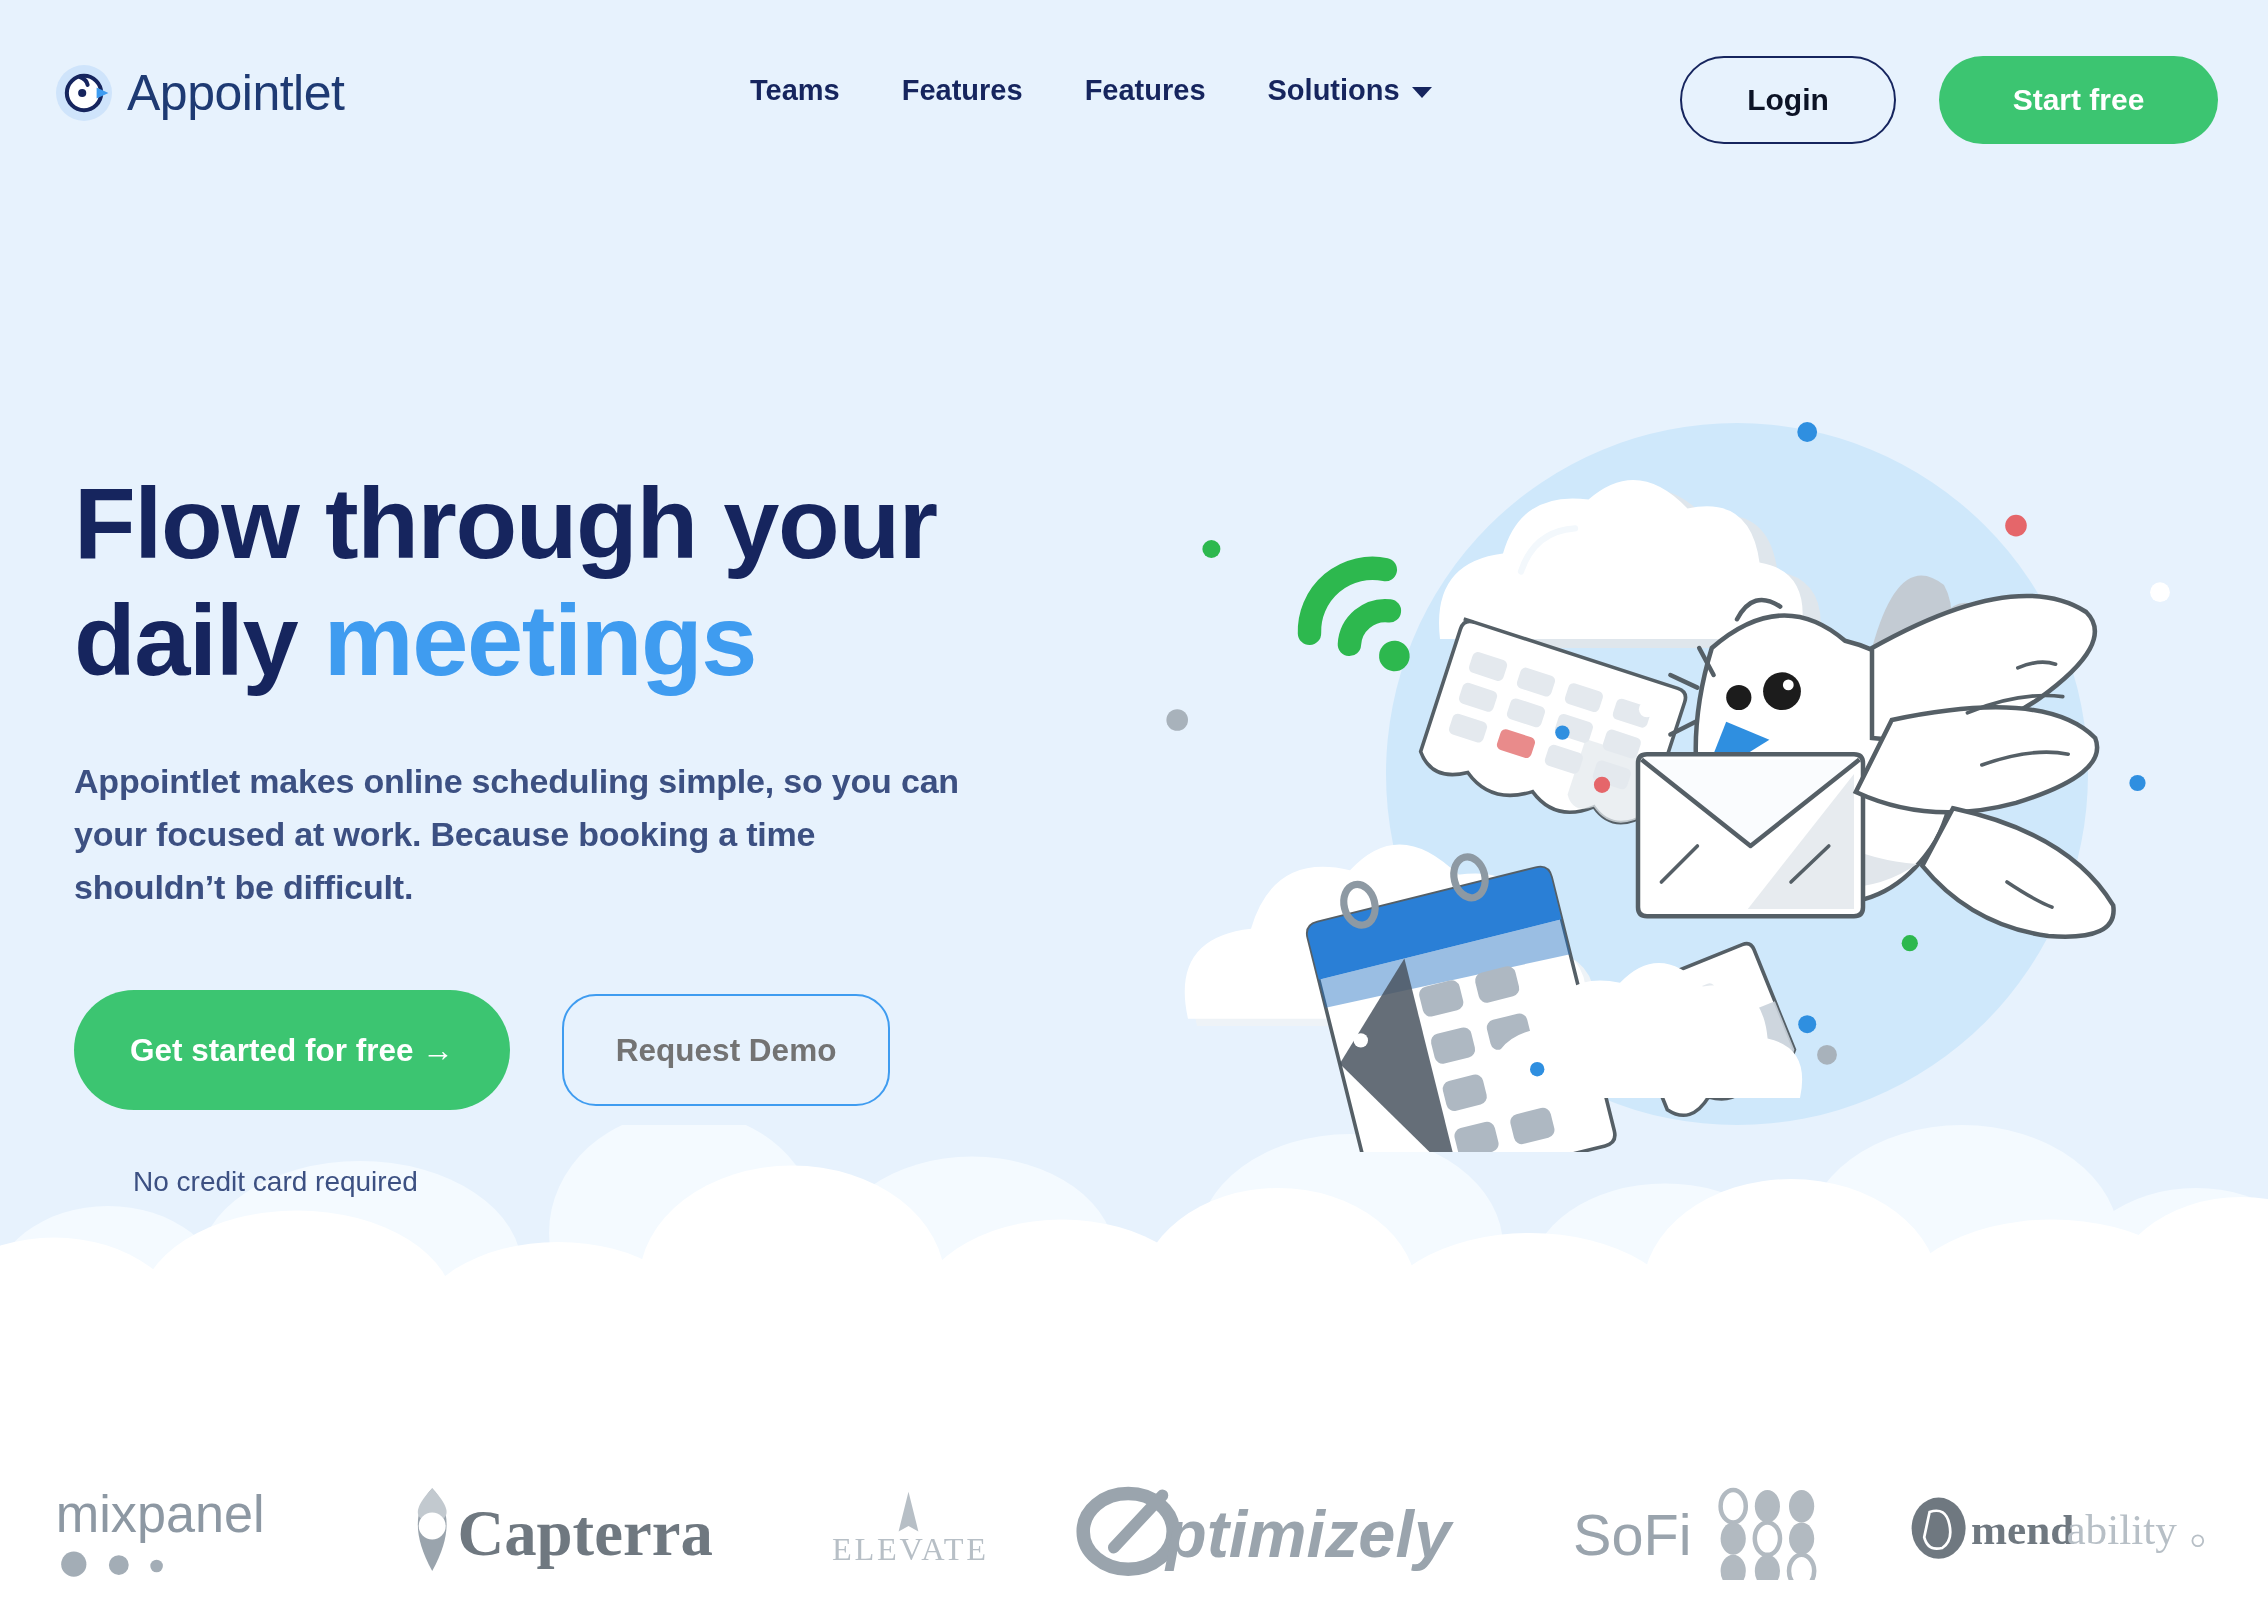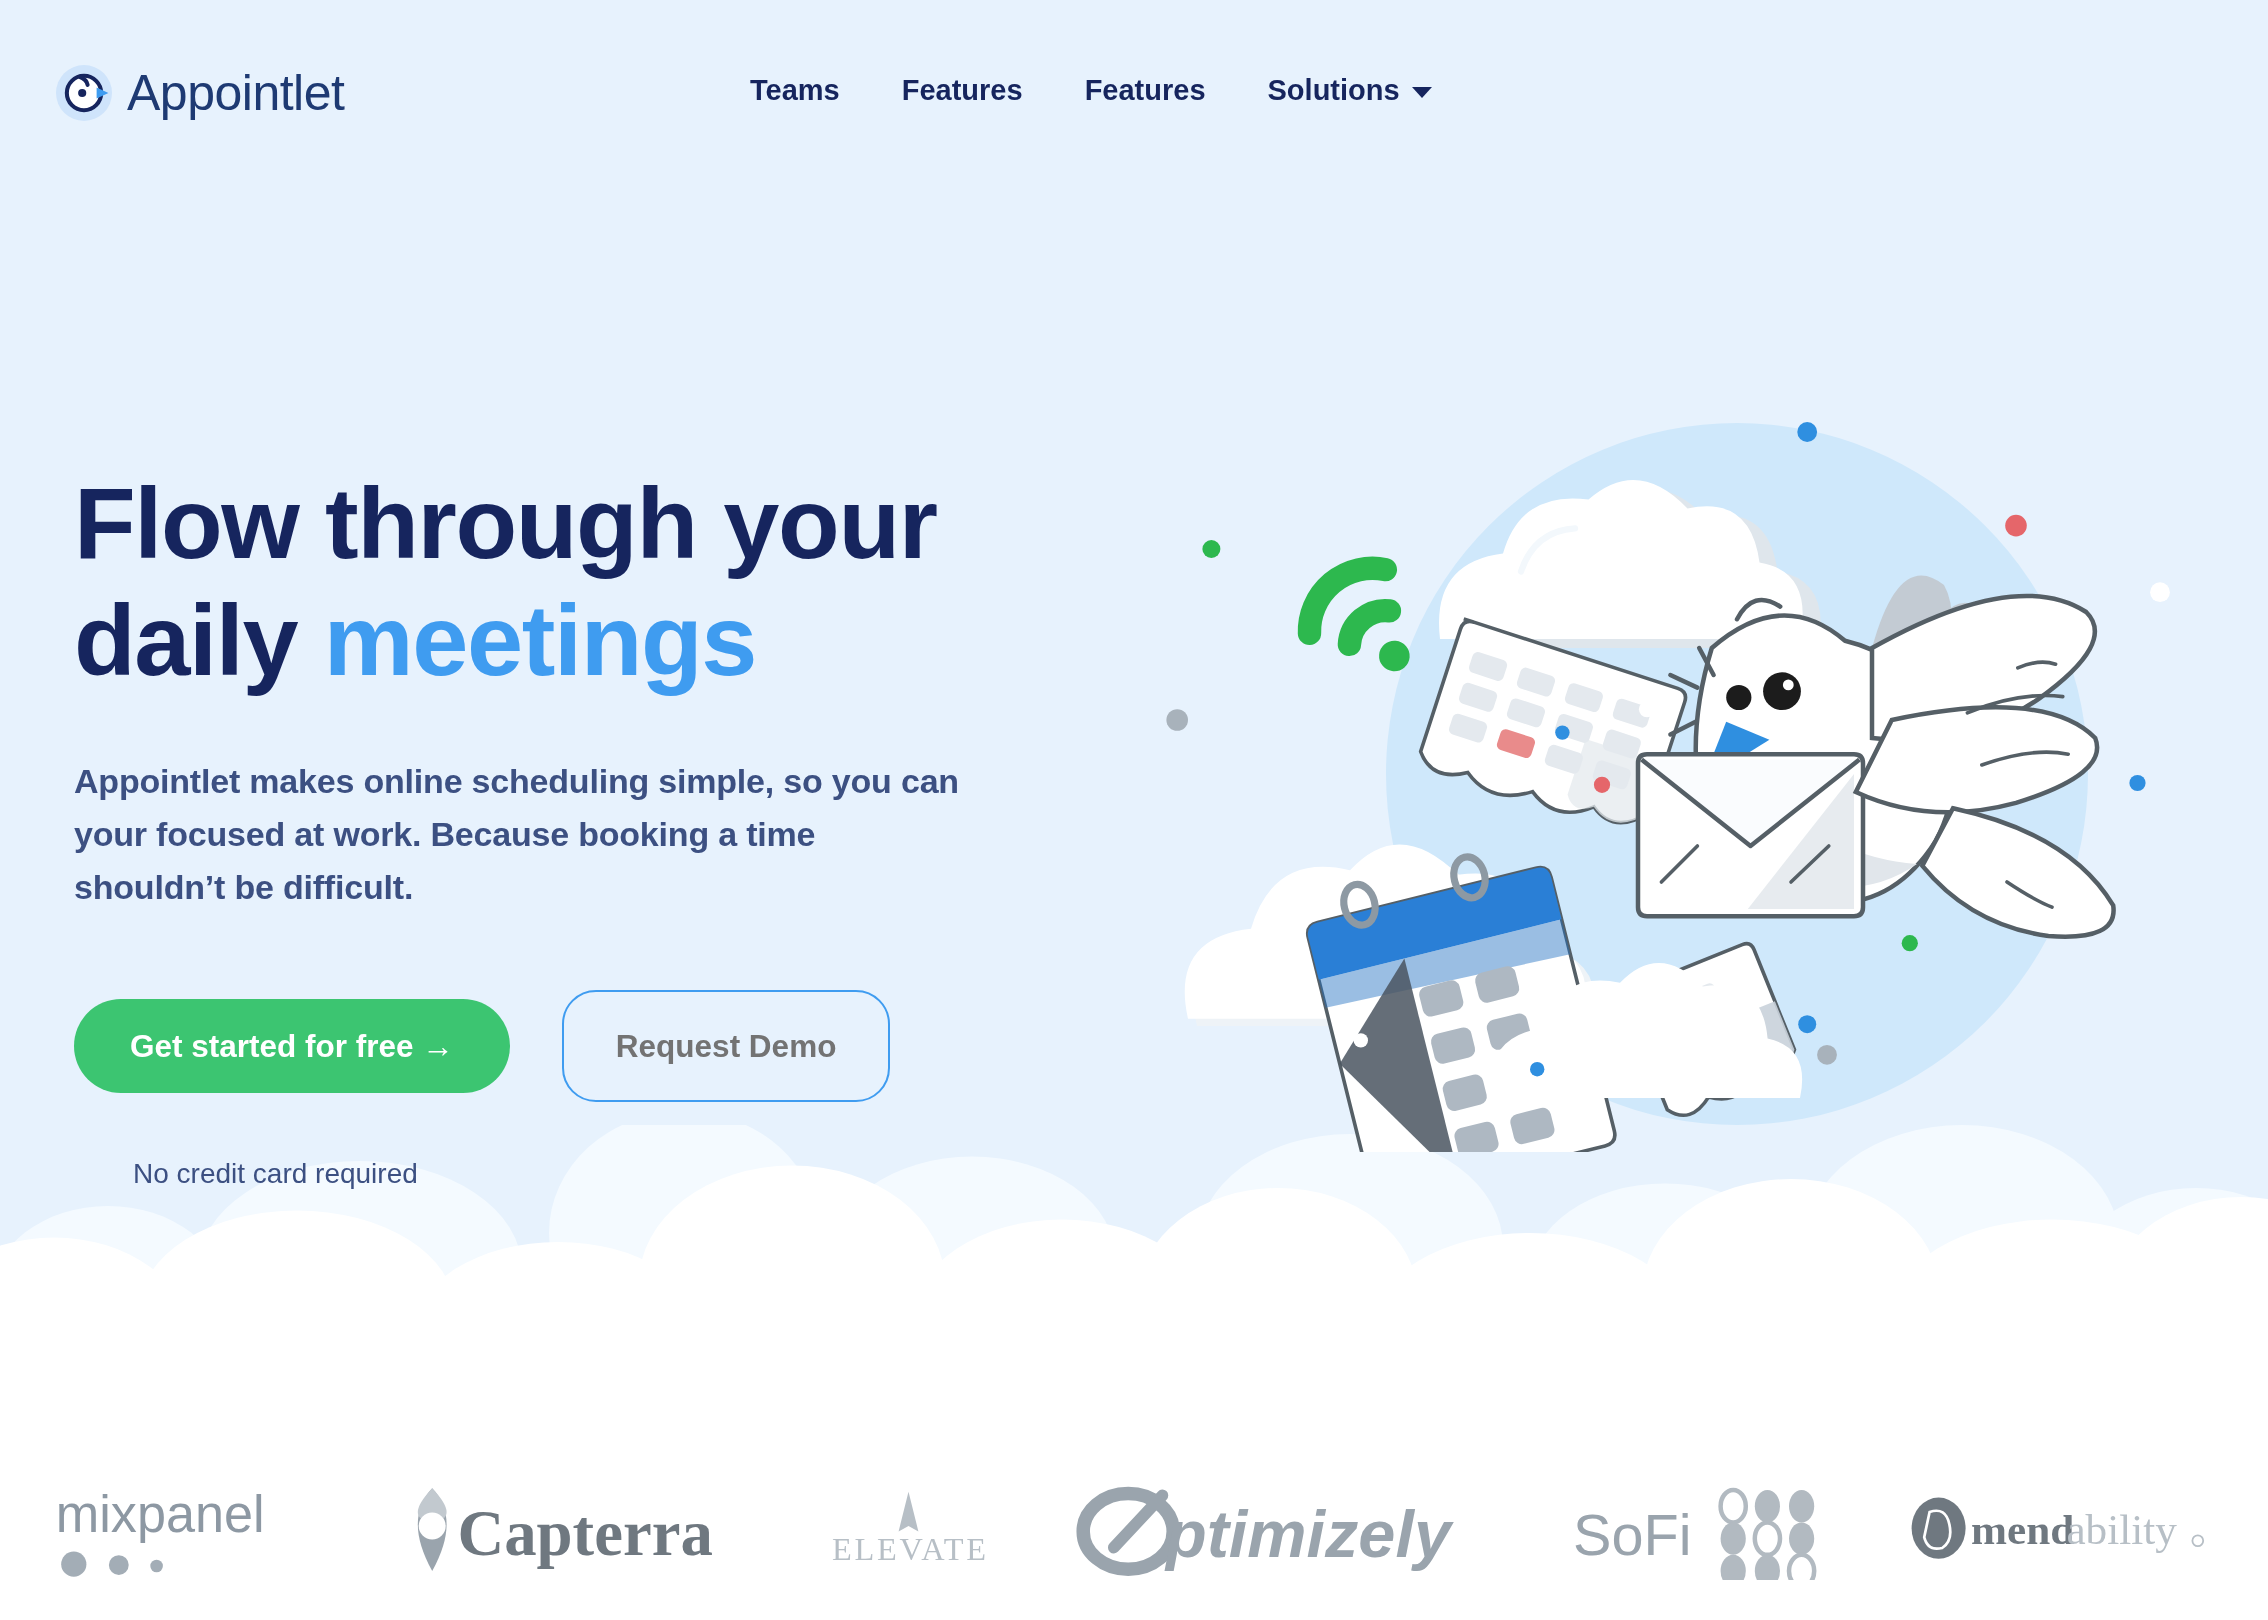--- a/index.html
+++ b/index.html
@@ -67,21 +67,21 @@
     font-size:101px; line-height:1.16; font-weight:700; color:#16255e;
     letter-spacing:-1.4px;
   }
   h1.headline .accent { color:#3f9cf0; }
   p.subcopy {
     margin-top:56px; font-size:34px; line-height:1.56; font-weight:700;
     color:#3c5082; max-width:900px; letter-spacing:-0.2px;
   }
   .cta-row { margin-top:76px; display:flex; align-items:center; gap:52px; }
   .btn-primary {
-    height:94px; padding:0 56px; border:none; border-radius:63px;
+    height:120px; padding:0 56px; border:none; border-radius:63px;
     background:#3cc571; color:#fff; font-size:31.5px; font-weight:700;
     display:flex; align-items:center; justify-content:center; cursor:pointer;
     white-space:nowrap;
   }
   .btn-secondary {
     height:112px; padding:0 52px; border:2.7px solid #3f9cf0; border-radius:34px;
     background:transparent; color:#737373; font-size:31.5px; font-weight:700;
     display:flex; align-items:center; justify-content:center; cursor:pointer;
     white-space:nowrap;
   }
@@ -151,20 +151,24 @@
     </div>
     <div class="nav-item">
       <span>Features</span>
     </div>
     <div class="nav-item">
       <span>Solutions</span>
       <span class="caret"></span>
     </div>
   </nav>
 
+  <div class="header-actions">
+    <div class="btn-login">Login</div>
+    <div class="btn-startfree">Start free</div>
+  </div>
 </header>
 
 <div class="hero-copy">
   <h1 class="headline"><span>Flow through your daily </span><span class="accent">meetings</span></h1>
   <p class="subcopy">Appointlet makes online scheduling simple, so you can your focused at work. Because booking a time shouldn’t be difficult.</p>
   <div class="cta-row">
     <div class="btn-primary">Get started for free →</div>
     <div class="btn-secondary">Request Demo</div>
   </div>
   <div class="nocredit">No credit card required</div>

